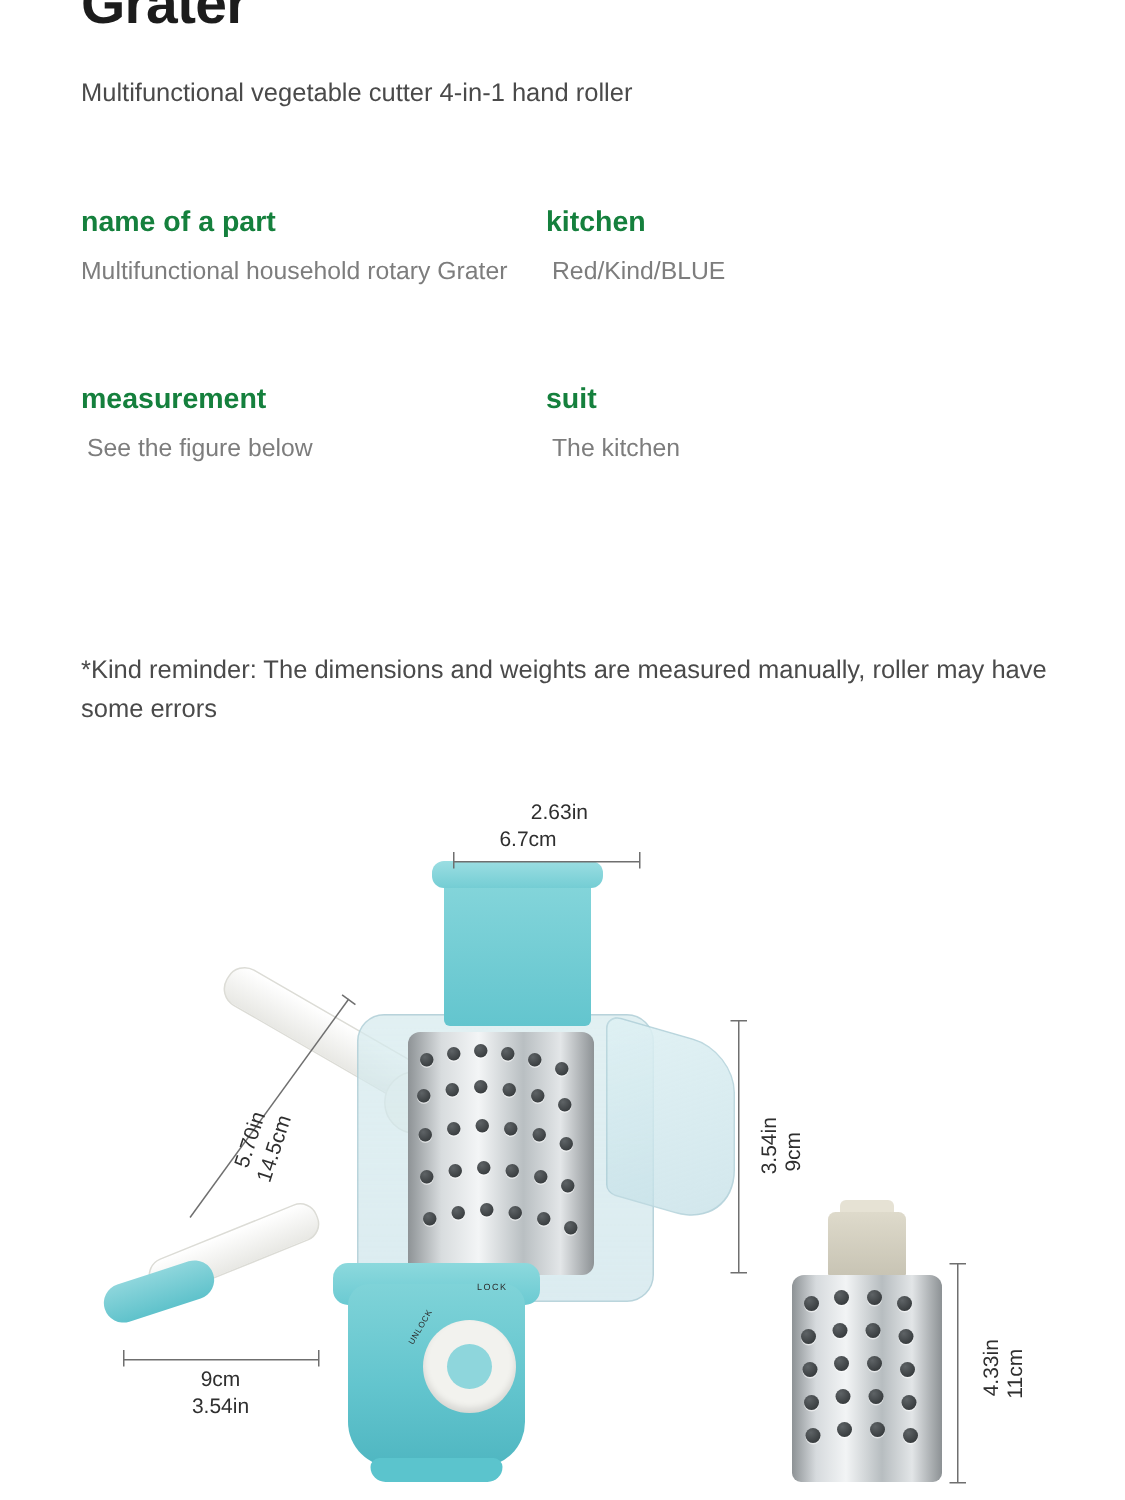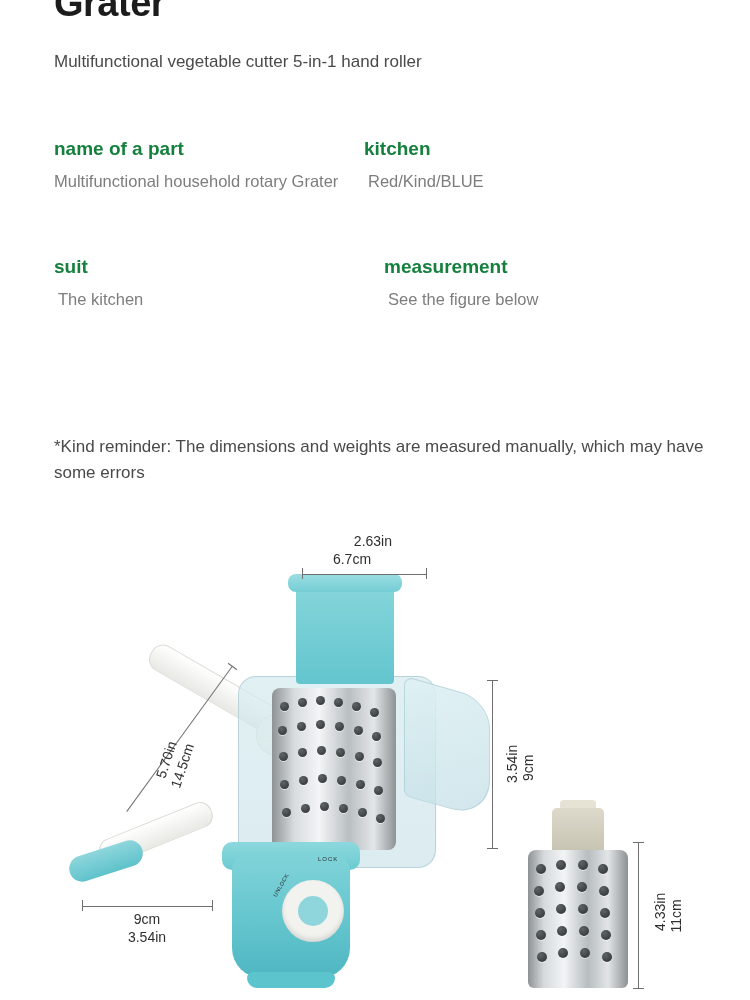--- a/index.html
+++ b/index.html
@@ -254,46 +254,46 @@
     background: radial-gradient(circle at 35% 30%, #5e6366, #2b2f31);
     box-shadow: 0 1px 0 rgba(255,255,255,0.55);
   }
 </style>
 </head>
 <body>
 
 <div class="page">
 
   <div class="title">Grater</div>
-  <div class="subtitle">Multifunctional vegetable cutter 5-in-1 hand roller</div>
+  <div class="subtitle">Multifunctional vegetable cutter 4-in-1 hand roller</div>
 
   <div class="spec-grid">
     <div class="spec-row">
       <div class="spec-cell">
         <div class="spec-label">name of a part</div>
         <div class="spec-value">Multifunctional household rotary Grater</div>
       </div>
       <div class="spec-cell right">
         <div class="spec-label">kitchen</div>
         <div class="spec-value indent">Red/Kind/BLUE</div>
       </div>
     </div>
     <div class="spec-row second">
+      <div class="spec-cell">
+        <div class="spec-label">measurement</div>
+        <div class="spec-value indent">See the figure below</div>
+      </div>
       <div class="spec-cell right">
         <div class="spec-label">suit</div>
         <div class="spec-value indent">The kitchen</div>
       </div>
-      <div class="spec-cell">
-        <div class="spec-label">measurement</div>
-        <div class="spec-value indent">See the figure below</div>
-      </div>
     </div>
   </div>
 
-  <div class="reminder">*Kind reminder: The dimensions and weights are measured manually, which may have some errors</div>
+  <div class="reminder">*Kind reminder: The dimensions and weights are measured manually, roller may have some errors</div>
 
   <div class="figure">
 
     <div class="product">
 
       <div class="arm"></div>
       <div class="arm2"></div>
       <div class="grip"></div>
       <div class="hub"></div>
 

